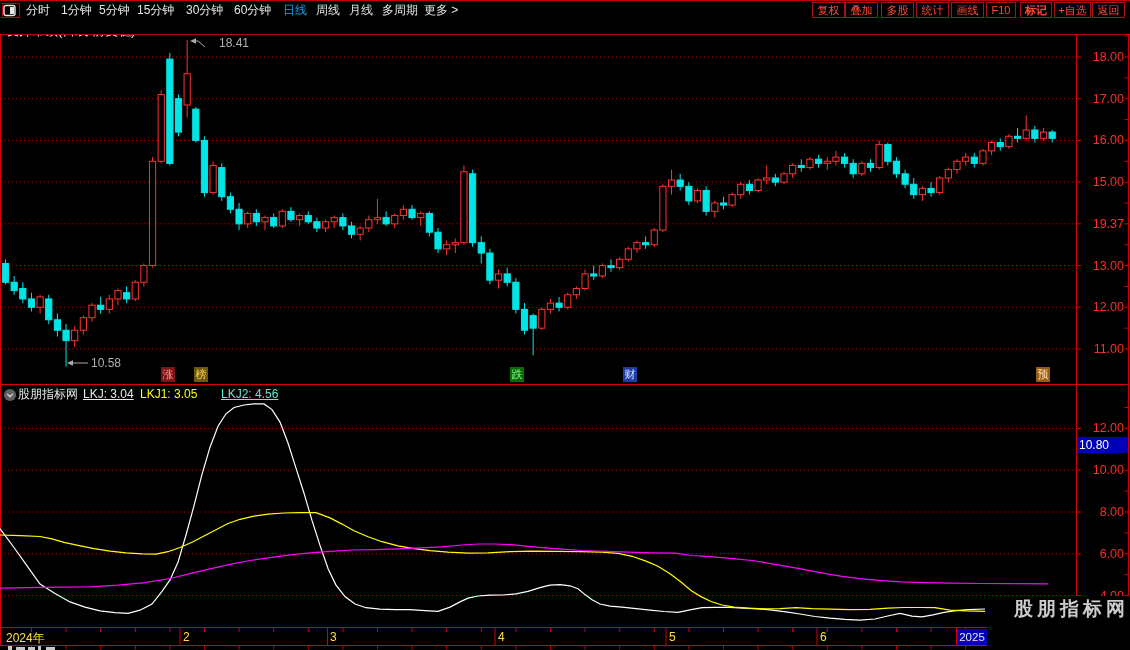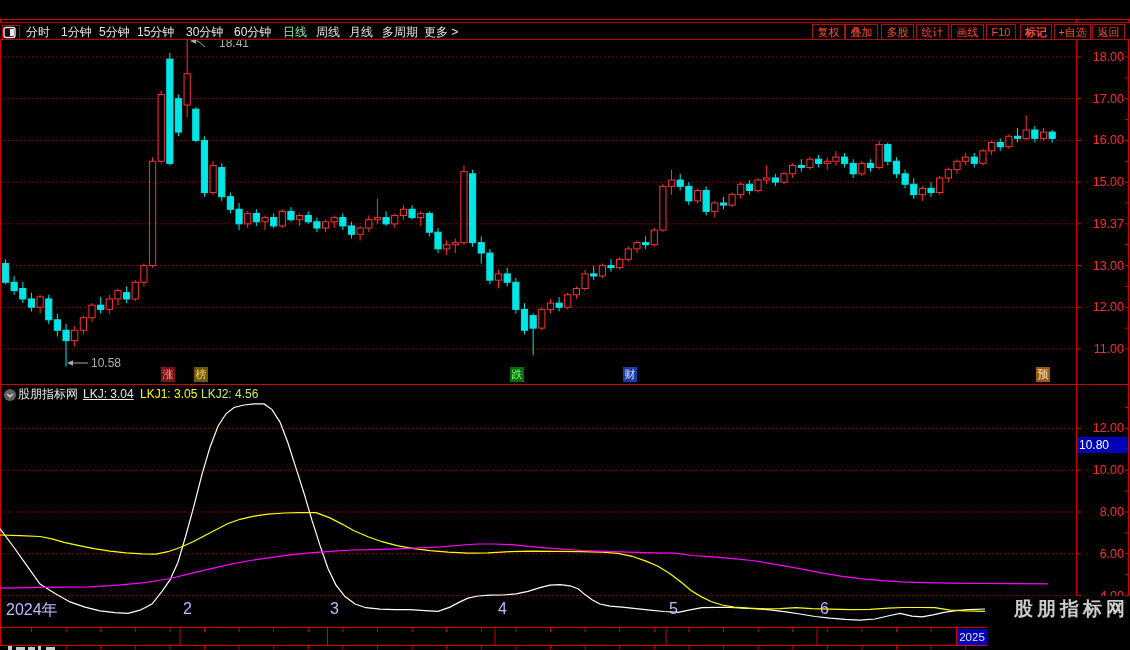--- a/index.html
+++ b/index.html
@@ -1,32 +1,32 @@
 <!DOCTYPE html>
 <html><head>
 <meta charset="utf-8">
 <style>
   html,body{margin:0;padding:0;background:#000;}
   .screen{position:relative;width:1130px;height:650px;background:#000;overflow:hidden;
           font-family:"Liberation Sans",sans-serif;-webkit-font-smoothing:none;}
   
-  .menubar{position:absolute;left:0;top:0;width:1130px;height:18px;box-sizing:border-box;
-           border-top:1px solid #c00000;border-bottom:1px solid #c00000;background:#000;z-index:6;margin-top:22px;}
+  .menubar{position:absolute;left:0;top:0;width:1130px;height:35px;box-sizing:border-box;
+           border-top:1px solid #c00000;border-bottom:1px solid #c00000;background:#000;z-index:6;}
   .menu-iconbox{position:absolute;left:2px;top:2px;width:18px;height:15px;box-sizing:border-box;
            border:1px solid #c00000;display:flex;align-items:center;justify-content:center;}
   .mitem{position:absolute;top:2px;height:15px;line-height:15px;font-size:12px;color:#e6e6e6;cursor:default;white-space:nowrap;}
-  .mitem.active{color:#86efac;}
+  .mitem.active{color:#0ea5e9;}
   .rbtn{position:absolute;top:1px;height:14px;line-height:14px;font-size:11px;text-align:center;
         box-sizing:content-box;border:1px solid #a81212;color:#ff4a33;background:#000;white-space:nowrap;}
   
   .ov{position:absolute;white-space:nowrap;}
   .title{left:6px;top:22px;font-size:13px;color:#efefef;z-index:4;}
   .annot{font-size:12px;color:#b0b0b0;z-index:4;}
   .ylabel{width:44px;text-align:right;font-size:12.5px;color:#ff2a2a;z-index:2;}
-  .xlabel{top:600px;font-size:16px;color:#c4b5fd;z-index:2;}
+  .xlabel{top:630px;font-size:12px;color:#fde047;z-index:2;}
   .chip{width:14px;height:15px;line-height:15px;text-align:center;font-size:11px;z-index:3;}
   .ind-span{top:387px;font-size:12px;height:15px;line-height:15px;z-index:4;}
   .lastbox{left:1077px;top:437px;width:50px;height:16px;line-height:16px;font-size:12px;
            padding-left:2px;box-sizing:border-box;z-index:3;}
   .yearbox{left:957px;top:629px;width:30px;height:16px;line-height:16px;font-size:11.5px;
            text-align:center;z-index:4;}
   .watermark{left:987px;top:596px;width:143px;height:54px;background:#000;z-index:5;
              text-align:right;color:#cdcdcd;font-weight:bold;}
   .wm1{font-size:19px;line-height:25px;letter-spacing:4px;margin-right:1px;}
   .wm2{font-size:18px;line-height:24px;}
@@ -469,21 +469,21 @@
   <div class="ov annot" style="left:91px;top:356px">10.58</div>
 
   <svg class="ov" style="left:3px;top:388px;z-index:4" width="14" height="14" viewBox="0 0 15 15">
     <circle cx="7.5" cy="7.5" r="6.5" fill="#5f5f5f"></circle>
     <polyline points="4.5,6.3 7.5,9.3 10.5,6.3" fill="none" stroke="#d8d8d8" stroke-width="1.5"></polyline>
   </svg>
   <div class="ov ind-span" style="left:18px;color:#e8e8e8">股朋指标网</div>
   <div id="ind-values">
       <div class="ov ind-span" style="left: 83px; color: rgb(232, 232, 232); text-decoration: underline;">LKJ: 3.04</div>
       <div class="ov ind-span" style="left: 140px; color: rgb(255, 255, 0);">LKJ1: 3.05</div>
-      <div class="ov ind-span" style="left: 201px; color: #bef264;">LKJ2: 4.56</div>
+      <div class="ov ind-span" style="left: 221px; color: #5eead4; text-decoration: underline;">LKJ2: 4.56</div>
     </div>
 
   <div id="ylabels">
       <div class="ov ylabel" style="left: 1080px; top: 50px;">18.00</div>
       <div class="ov ylabel" style="left: 1080px; top: 91.714px;">17.00</div>
       <div class="ov ylabel" style="left: 1080px; top: 133.428px;">16.00</div>
       <div class="ov ylabel" style="left: 1080px; top: 175.142px;">15.00</div>
       <div class="ov ylabel" style="left: 1080px; top: 216.856px;">19.37</div>
       <div class="ov ylabel" style="left: 1080px; top: 258.57px;">13.00</div>
       <div class="ov ylabel" style="left: 1080px; top: 300.284px;">12.00</div>

